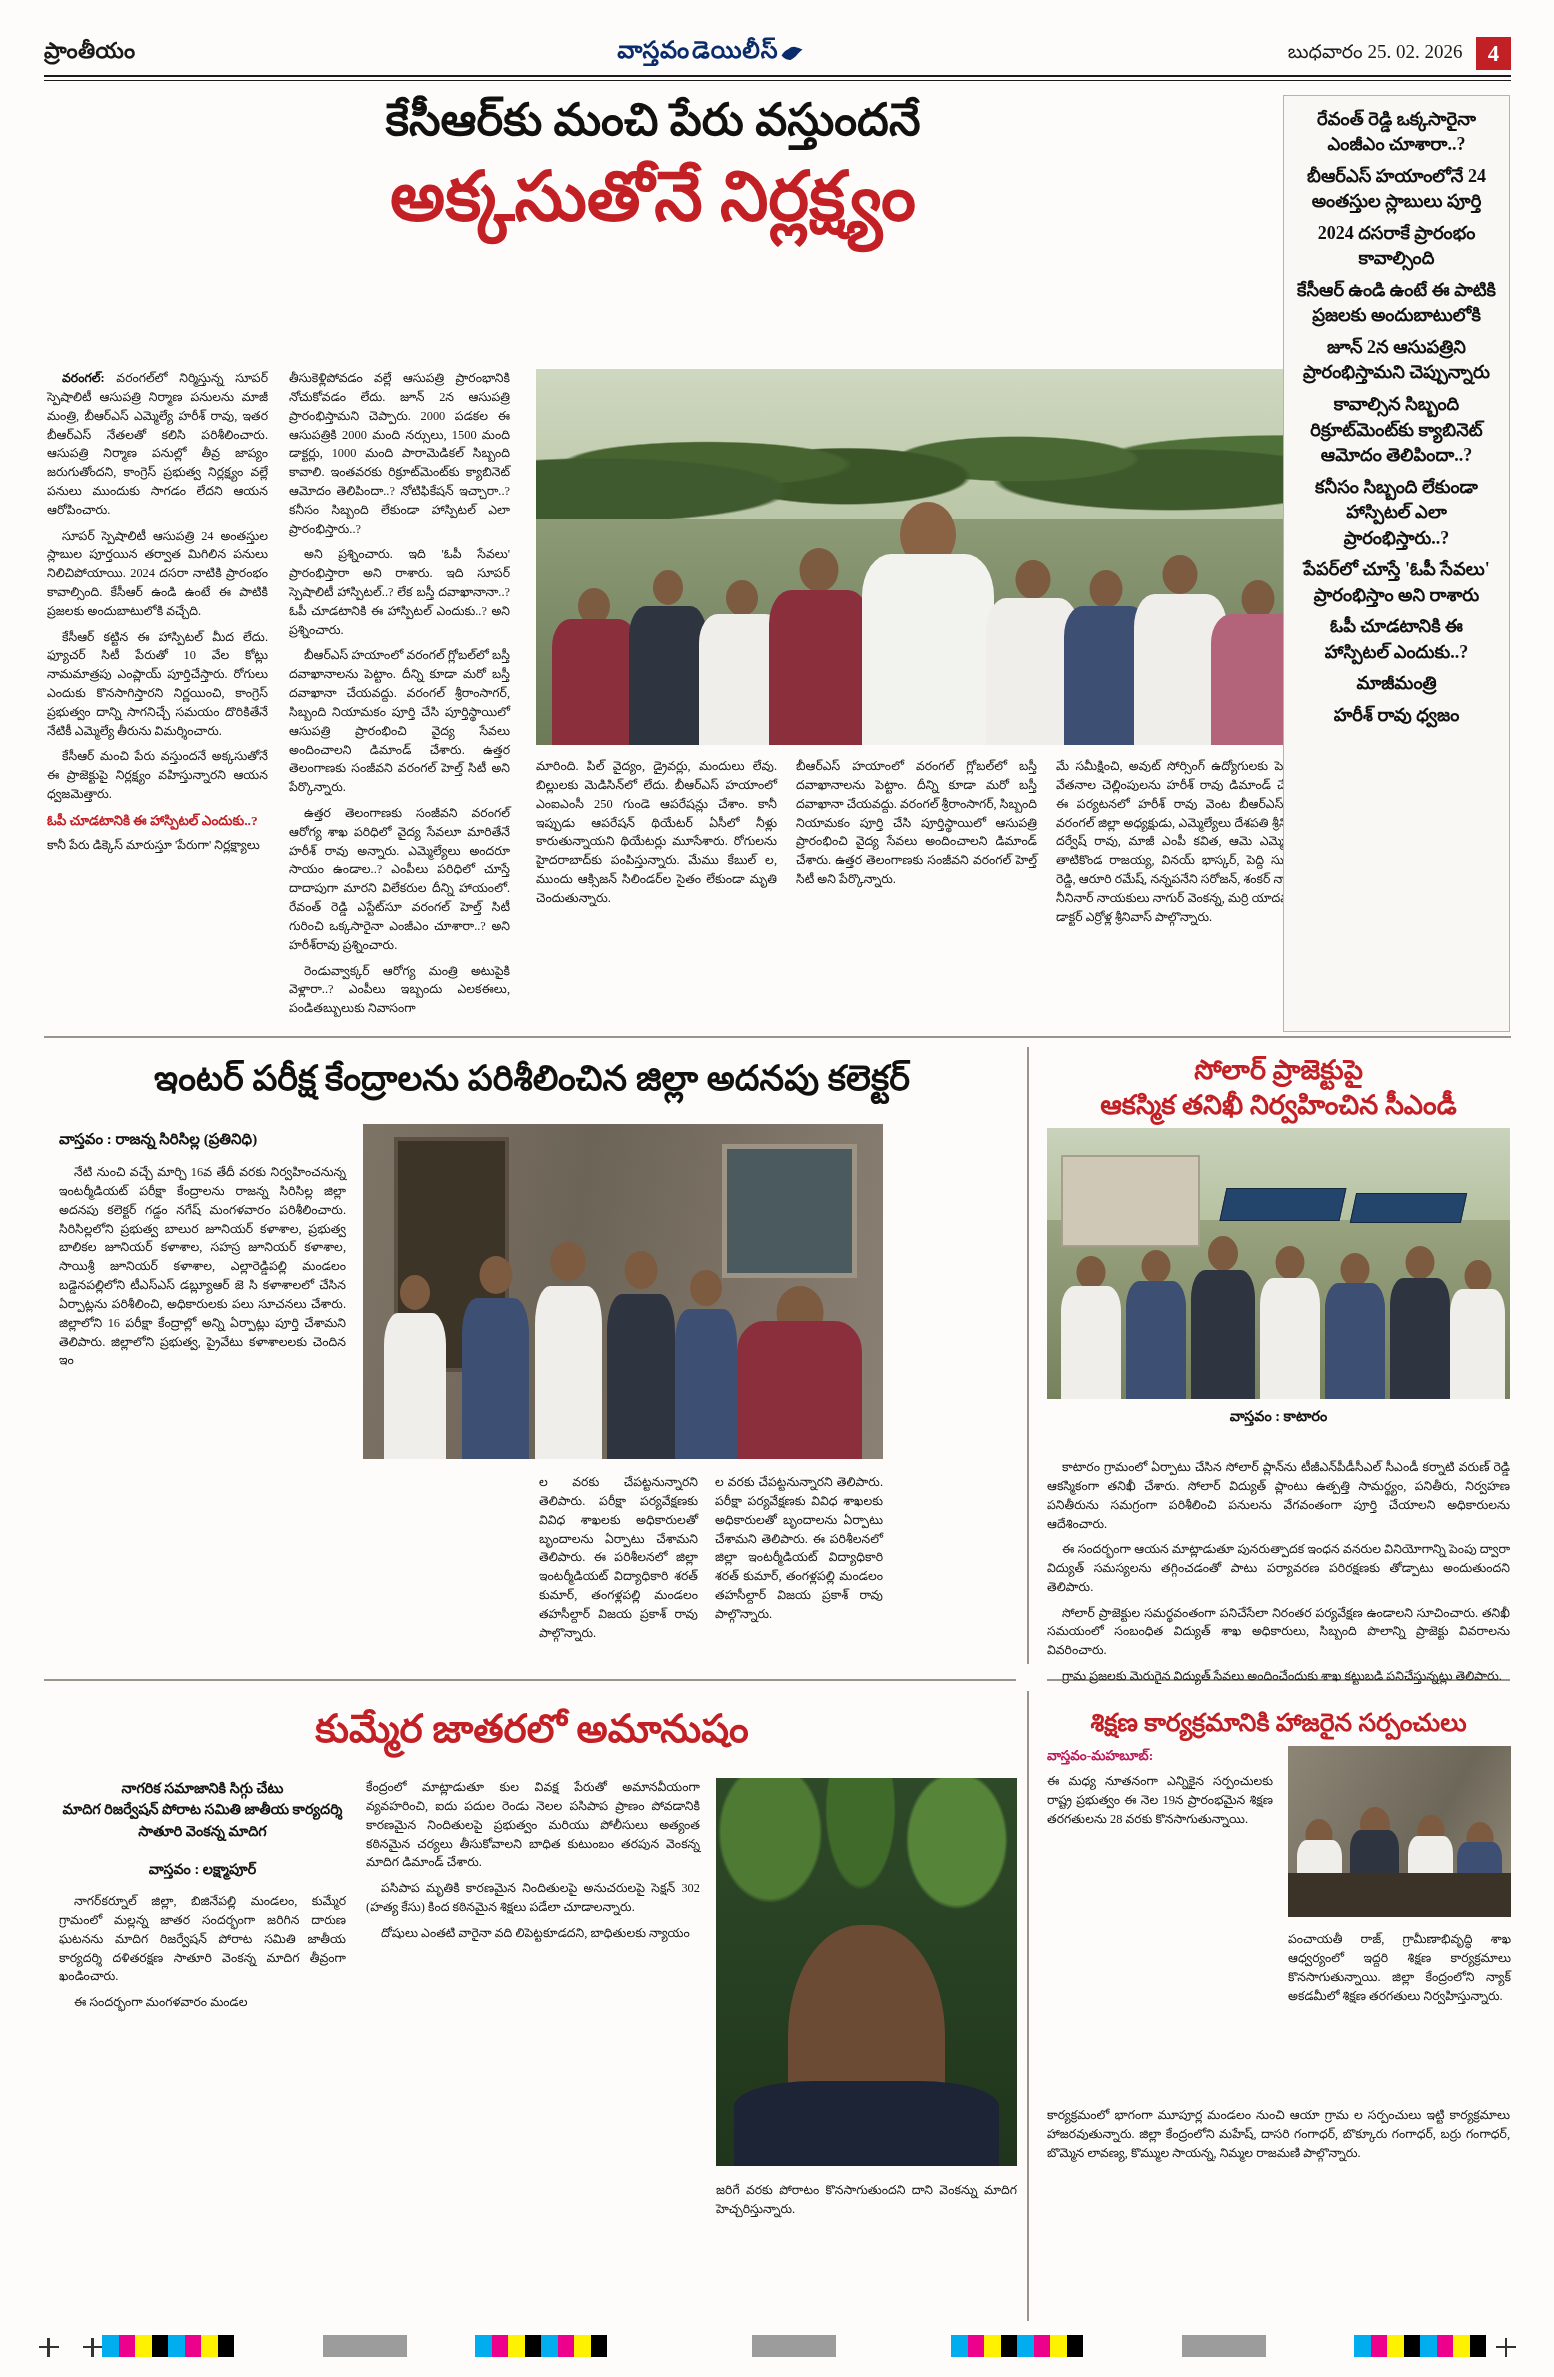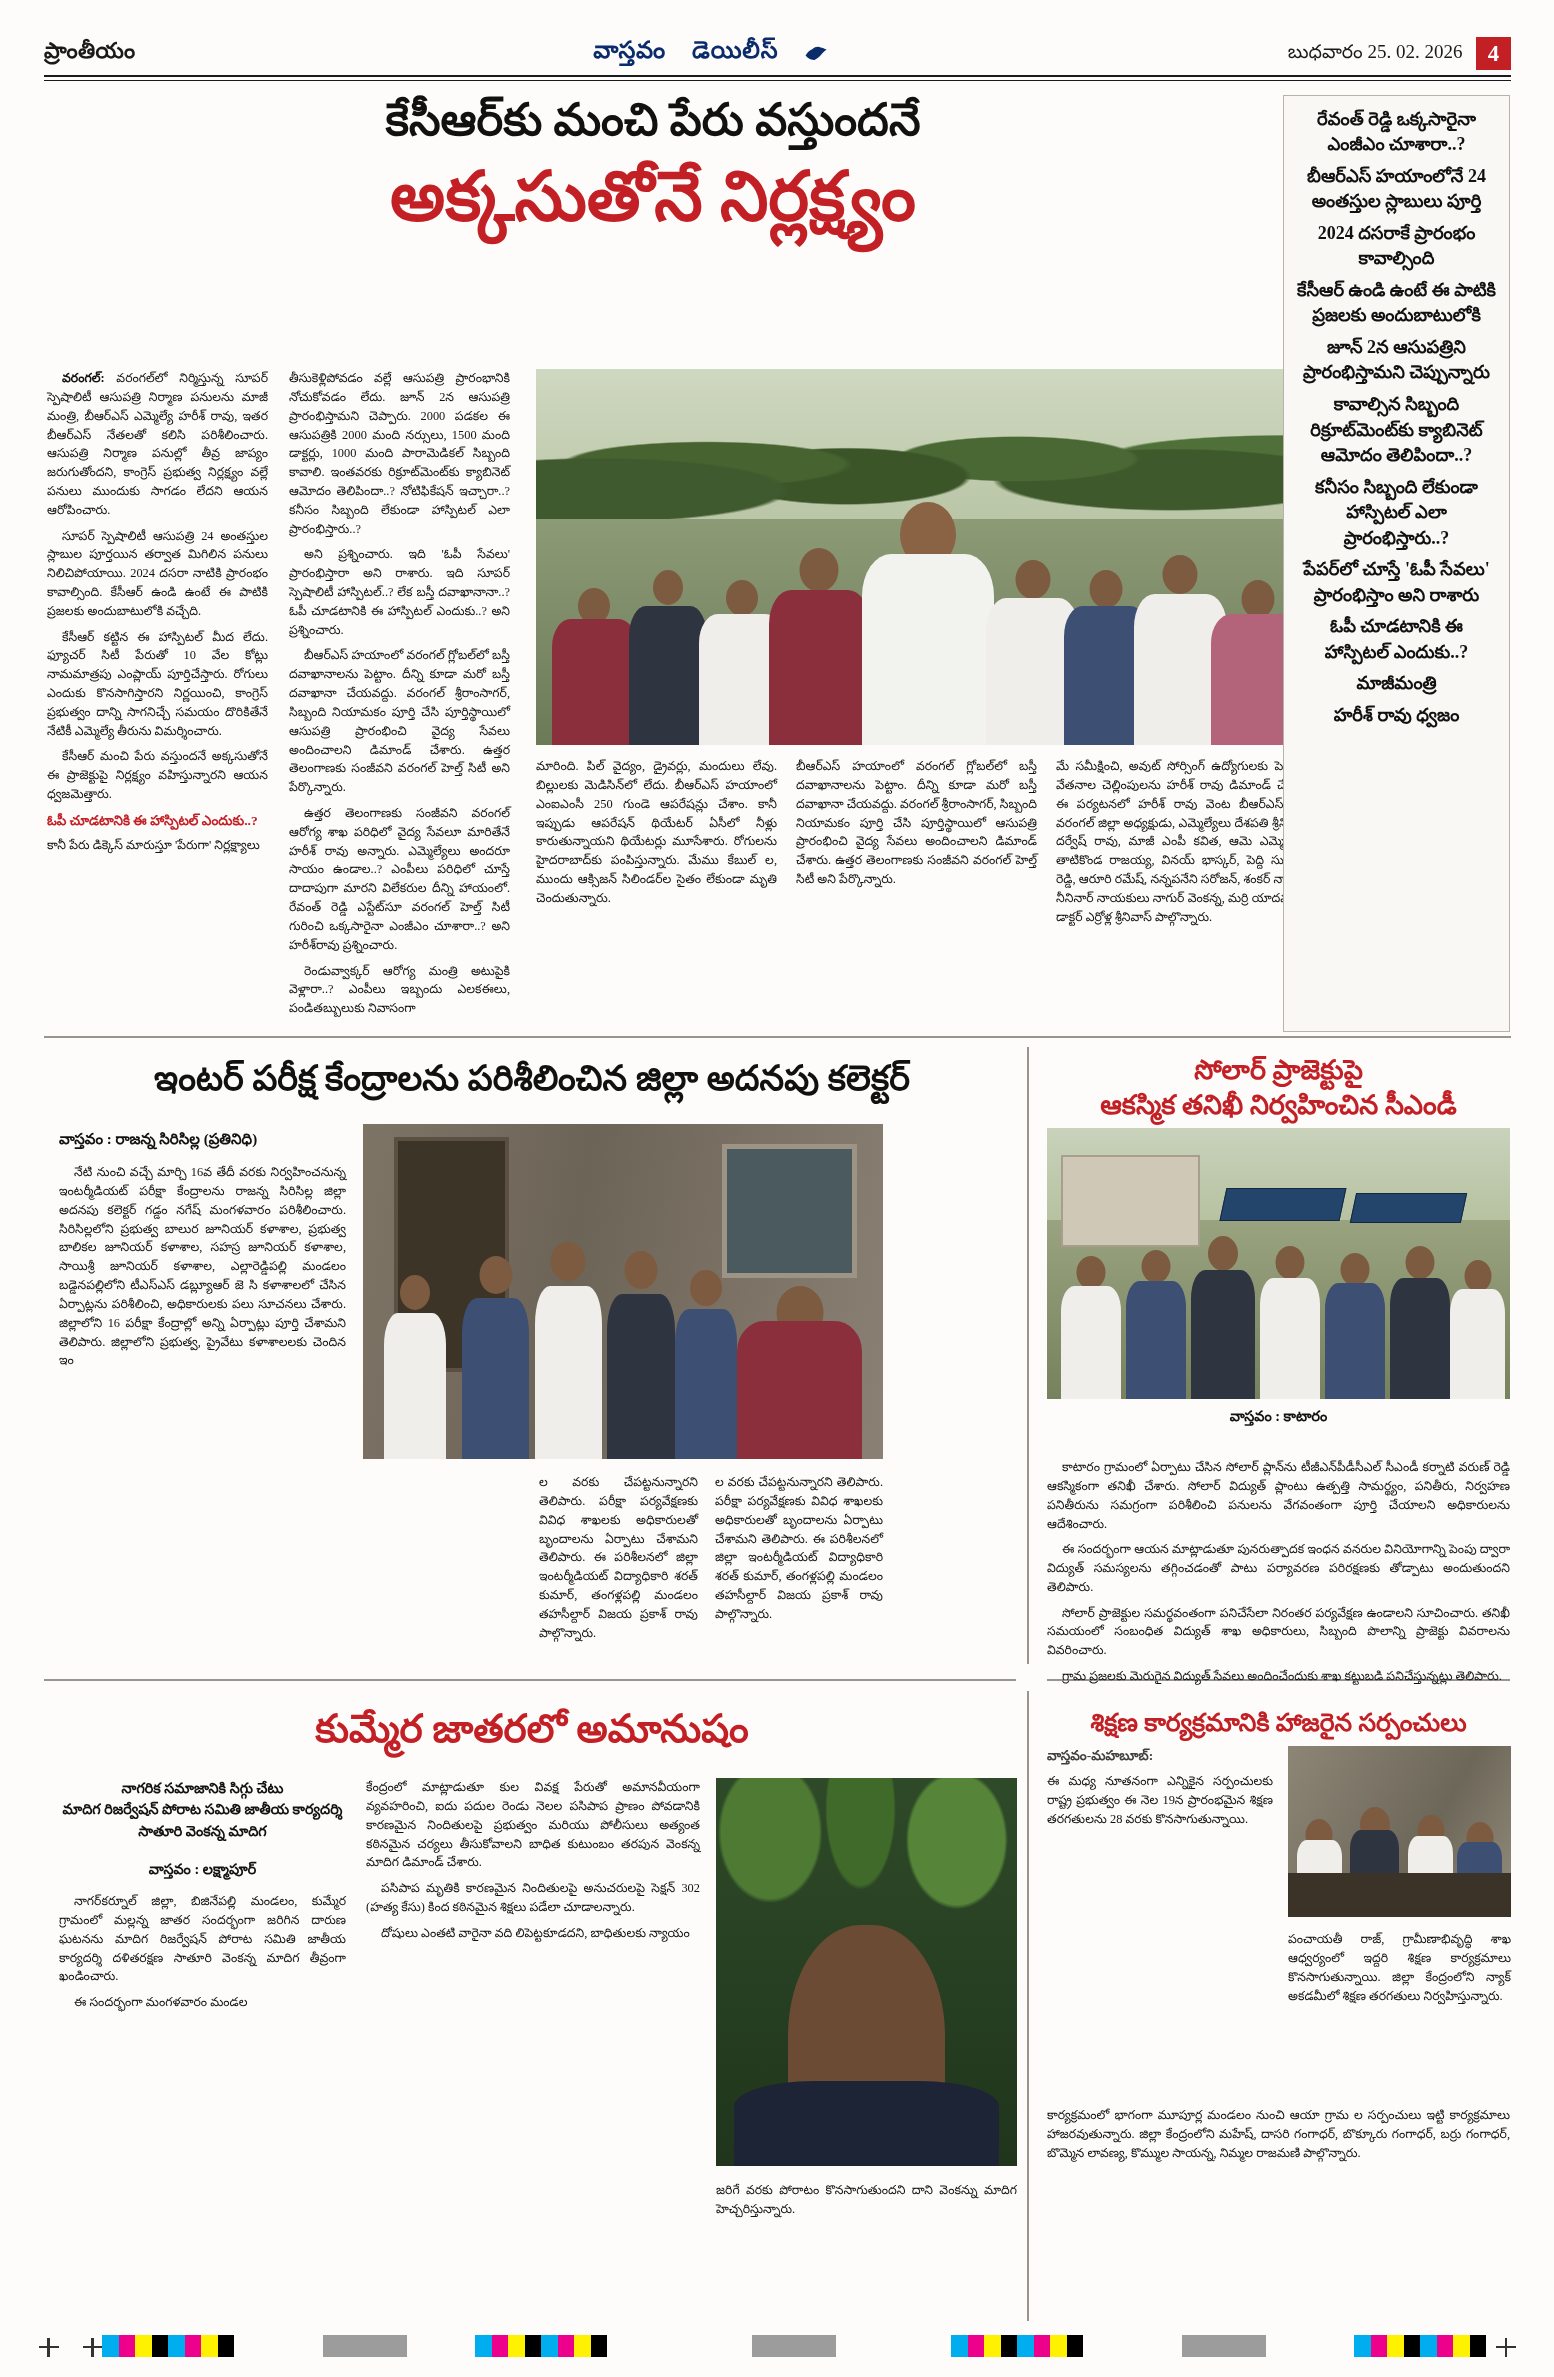--- a/index.html
+++ b/index.html
@@ -23,21 +23,21 @@
     position: absolute; left: 44px; top: 33px; width: 1467px; height: 41px;
     display: flex; align-items: center;
   }
   .mast-left {
     font-family: "Liberation Serif", serif;
     font-size: 22px; font-weight: bold; color: #1a1a1a;
     letter-spacing: 0.4px;
   }
   .mast-center {
     flex: 1; text-align: center;
-    display: flex; align-items: center; justify-content: center; gap: 26px;
+    display: flex; align-items: center; justify-content: center; gap: 2px;
   }
   .mast-logo {
     font-family: "Liberation Serif", serif;
     font-size: 24px; font-weight: bold; color: #0b2c6b;
     letter-spacing: 0.8px;
   }
   .bird {
     width: 25.6px; height: 16.5px; position: relative; display: inline-block;
   }
   .bird svg { display:block; }
@@ -258,21 +258,21 @@
   
   .s5-head {
     position: absolute; left: 1047px; top: 1709px; width: 463px;
     text-align: center;
     font-family: "Liberation Serif", serif;
     font-size: 25px; font-weight: bold; color: #c32026;
   }
   .s5-byline {
     position: absolute; left: 1047px; top: 1748px; width: 226px;
     font-family: "Liberation Serif", serif;
-    font-size: 13.5px; font-weight: bold; color: #404040;
+    font-size: 13.5px; font-weight: bold; color: #be185d;
   }
   .s5-c1 { position: absolute; left: 1047px; top: 1772px; width: 226px; }
   .s5-photo {
     position: absolute; left: 1288px; top: 1746px; width: 223px; height: 171px;
     overflow:hidden; background:#6e6a5e;
   }
   .s5-c2 { position: absolute; left: 1288px; top: 1930px; width: 223px; }
   .s5-wide { position: absolute; left: 1047px; top: 2106px; width: 463px; }
   .s5-scene { position:absolute; inset:0; }
   .s5-bg { position:absolute; inset:0;

